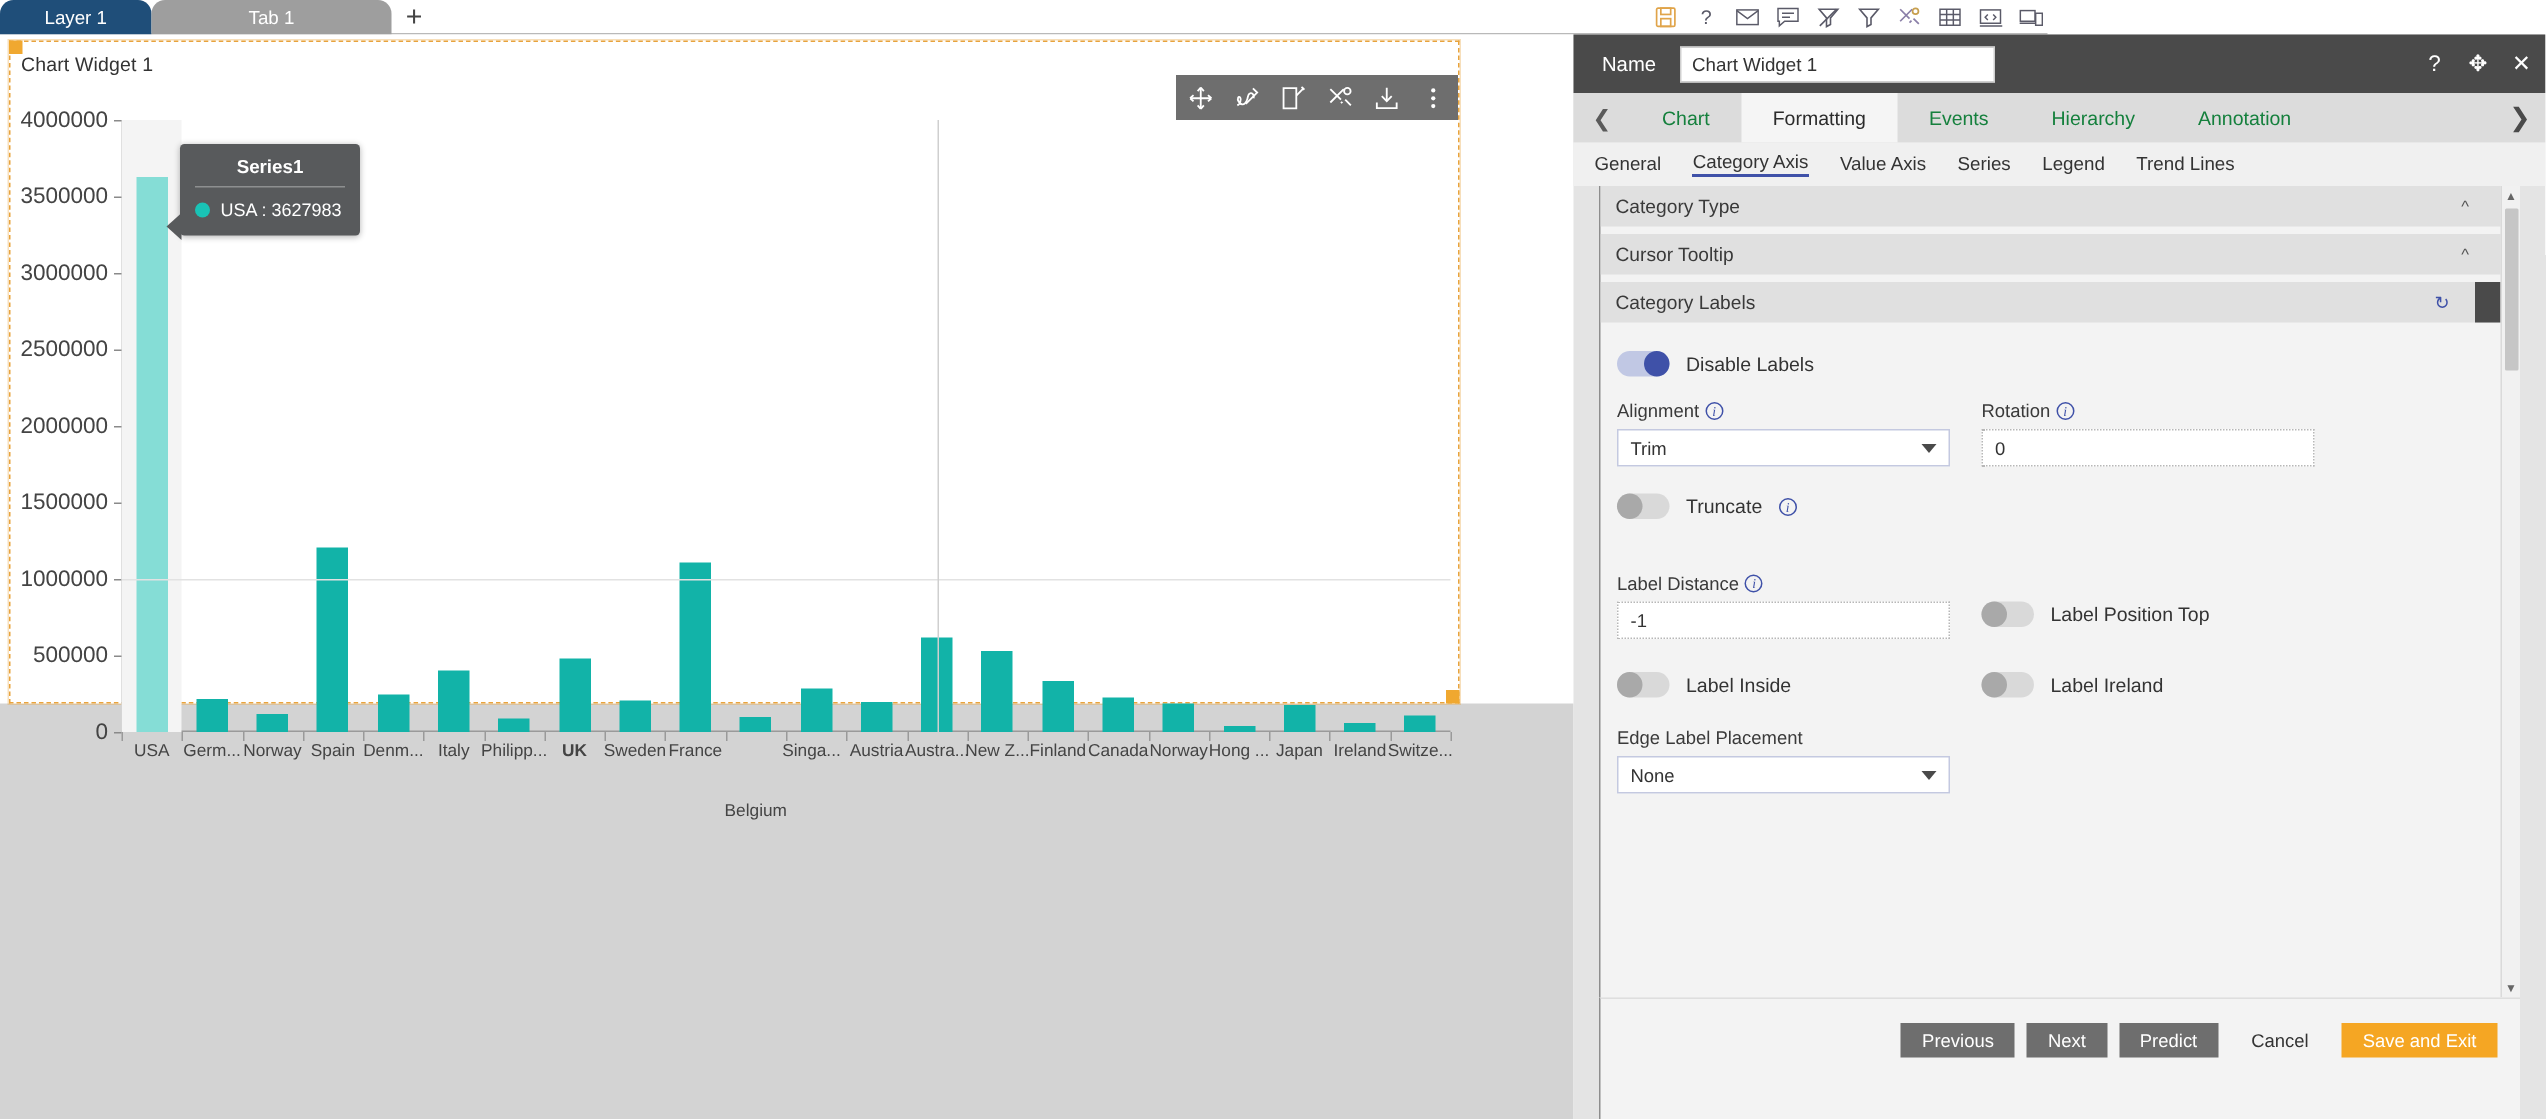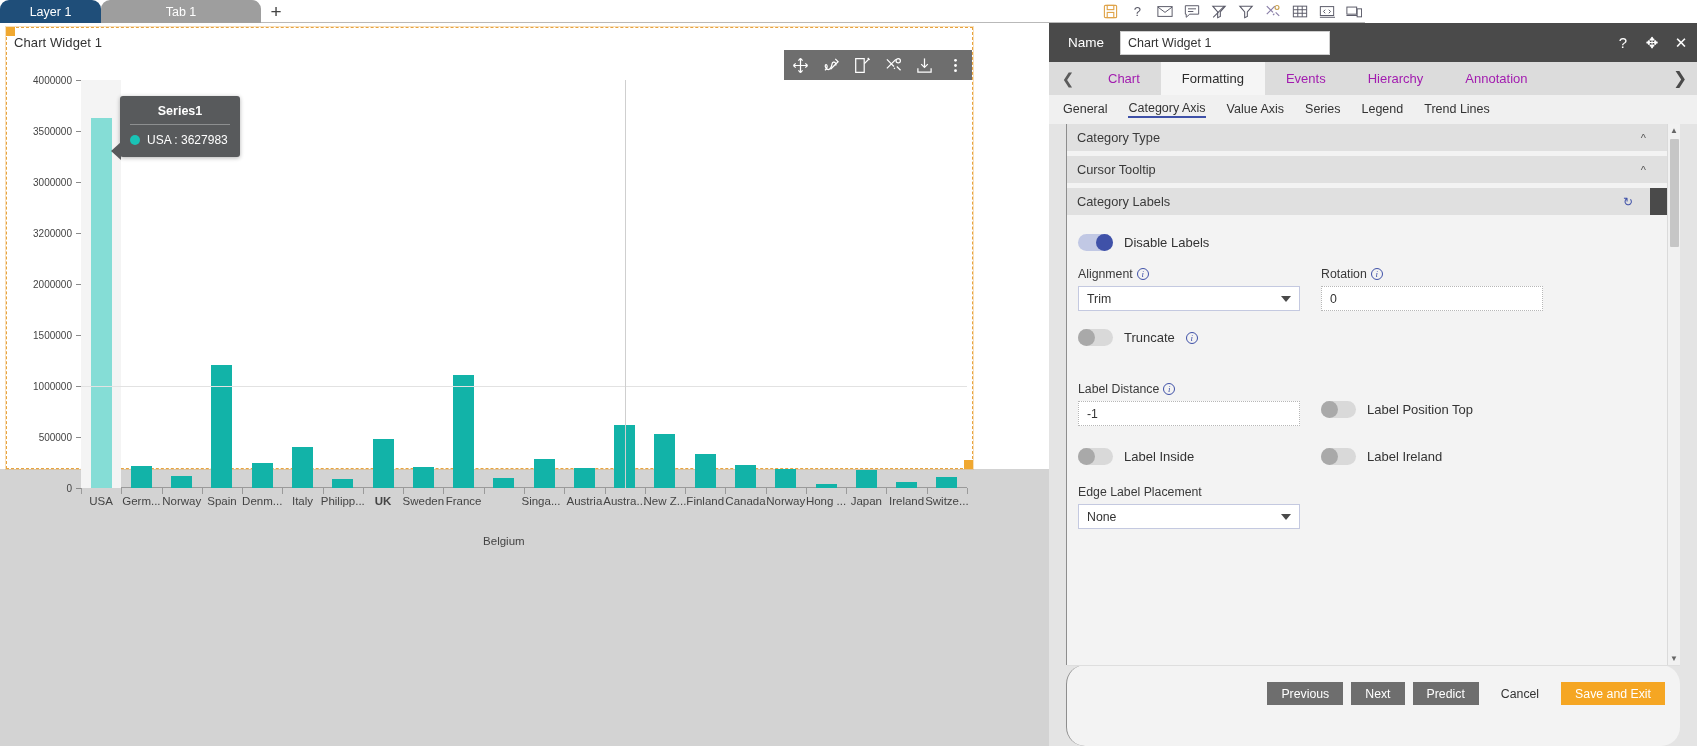--- a/index.html
+++ b/index.html
@@ -73,21 +73,21 @@
     cursor: pointer; color: #ffffff;
   }
 
   
   .chart-area { position: absolute; left: 0; top: 26px; width: 965px; height: 414px; }
   .plot {
     position: absolute; left: 74px; top: 26px; width: 886px; height: 408px;
   }
   .ytick {
     position: absolute; right: 100%; transform: translateY(-50%);
-    padding-right: 9px; font-size: 10px; color: #444; white-space: nowrap; text-align: right;
+    padding-right: 9px; font-size: 15px; color: #444; white-space: nowrap; text-align: right;
   }
   .ytickmark {
     position: absolute; right: 100%; width: 5px; height: 1px; background: #8a8a8a;
     margin-right: 0px;
   }
   .axis-v { position: absolute; left: 0; top: 0; width: 1px; height: 100%; background: #9a9a9a; }
   .axis-h { position: absolute; left: 0; bottom: 0; width: 100%; height: 1px; background: #9a9a9a; }
   .gridline { position: absolute; left: 0; width: 100%; height: 1px; background: #e2e2e2; }
   .vline-right { position: absolute; width: 1px; top: 0; bottom: 0; background: #cfcfcf; }
   .bars { position: absolute; left: 0; top: 0; width: 100%; height: 100%; }
@@ -152,21 +152,21 @@
   .tabs-main {
     position: absolute; left: 0; top: 39px; width: 648px; height: 33px;
     background: #dcdcdc; display: flex; align-items: stretch;
   }
   .tabs-main .nav-arrow {
     width: 38px; display: flex; align-items: center; justify-content: center;
     cursor: pointer; color: #5b5b5b; font-size: 15px;
   }
   .tabs-main .mtab {
     padding: 0 21px; display: flex; align-items: center; justify-content: center;
-    font-size: 13px; color: #a21caf; cursor: pointer; white-space: nowrap;
+    font-size: 13px; color: #15803d; cursor: pointer; white-space: nowrap;
   }
   .tabs-main .mtab.active { background: #f5f5f5; color: #2b2b2b; }
   .tabs-main .nav-arrow.right { margin-left: auto; width: 34px; color: #4a4a4a; font-size: 17px; }
 
   .subtabs {
     position: absolute; left: 0; top: 72px; width: 648px; height: 29px;
     background: #f0f0f0; display: flex; align-items: center; padding-left: 14px; gap: 21px;
   }
   .subtabs .stab {
     font-size: 12.5px; color: #333; cursor: pointer; white-space: nowrap; padding-bottom: 1px;
@@ -244,21 +244,21 @@
     font-size: 8px; color: #666;
   }
   .scrollbar .thumb {
     position: absolute; left: 2px; top: 15px; width: 9px; height: 108px; background: #c6c6c6;
     border-radius: 1px;
   }
   .scrollbar .arrow.bottom { position: absolute; bottom: 0; left: 0; right: 0; }
 
   .panel-footer {
     position: absolute; left: 17px; top: 642px; width: 614px; height: 81px;
-    background: #f3f3f3; border-left: 1px solid #8d8d8d; border-radius: 19px;
+    background: #f3f3f3; border-left: 1px solid #8d8d8d;
   }
   .footer-sep { position: absolute; left: 0; top: 0; width: 100%; height: 1px; background: #dedede; }
   .btn-row {
     position: absolute; right: 15px; top: 17px; display: flex; align-items: center; gap: 8px;
   }
   .btn {
     height: 23px; padding: 0 14px; font-size: 12.3px; display: flex; align-items: center;
     justify-content: center; cursor: pointer; border: none; white-space: nowrap;
     font-family: "Liberation Sans", sans-serif;
   }
@@ -431,21 +431,21 @@
             <div class="ytickmark" style="top: 408px;"></div>
             <div class="ytick" style="top: 357px;">500000</div>
             <div class="ytickmark" style="top: 357px;"></div>
             <div class="ytick" style="top: 306px;">1000000</div>
             <div class="ytickmark" style="top: 306px;"></div>
             <div class="gridline" style="top: 306px;"></div>
             <div class="ytick" style="top: 255px;">1500000</div>
             <div class="ytickmark" style="top: 255px;"></div>
             <div class="ytick" style="top: 204px;">2000000</div>
             <div class="ytickmark" style="top: 204px;"></div>
-            <div class="ytick" style="top: 153px;">3200000</div>
+            <div class="ytick" style="top: 153px;">2500000</div>
             <div class="ytickmark" style="top: 153px;"></div>
             <div class="ytick" style="top: 102px;">3000000</div>
             <div class="ytickmark" style="top: 102px;"></div>
             <div class="ytick" style="top: 51px;">3500000</div>
             <div class="ytickmark" style="top: 51px;"></div>
             <div class="ytick" style="top: 0px;">4000000</div>
             <div class="ytickmark" style="top: 0px;"></div>
             <div class="vline-right" style="left: 543.682px;"></div>
           </div>
         <div class="xlabels" id="xlabels" style="top:434px">

